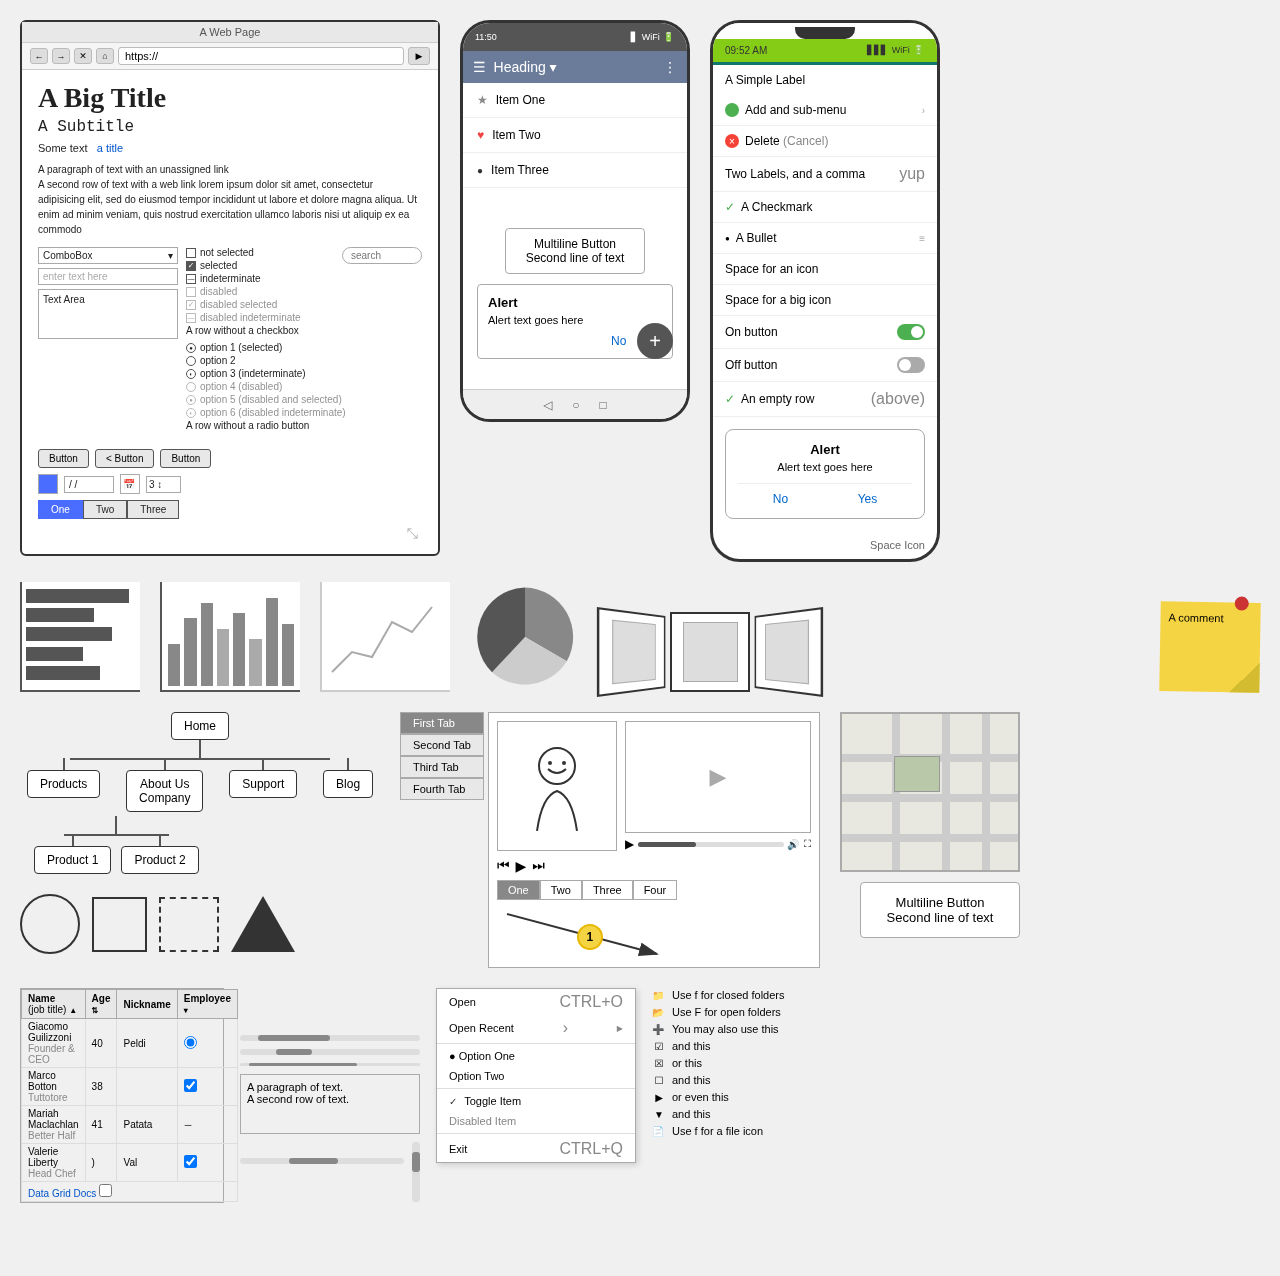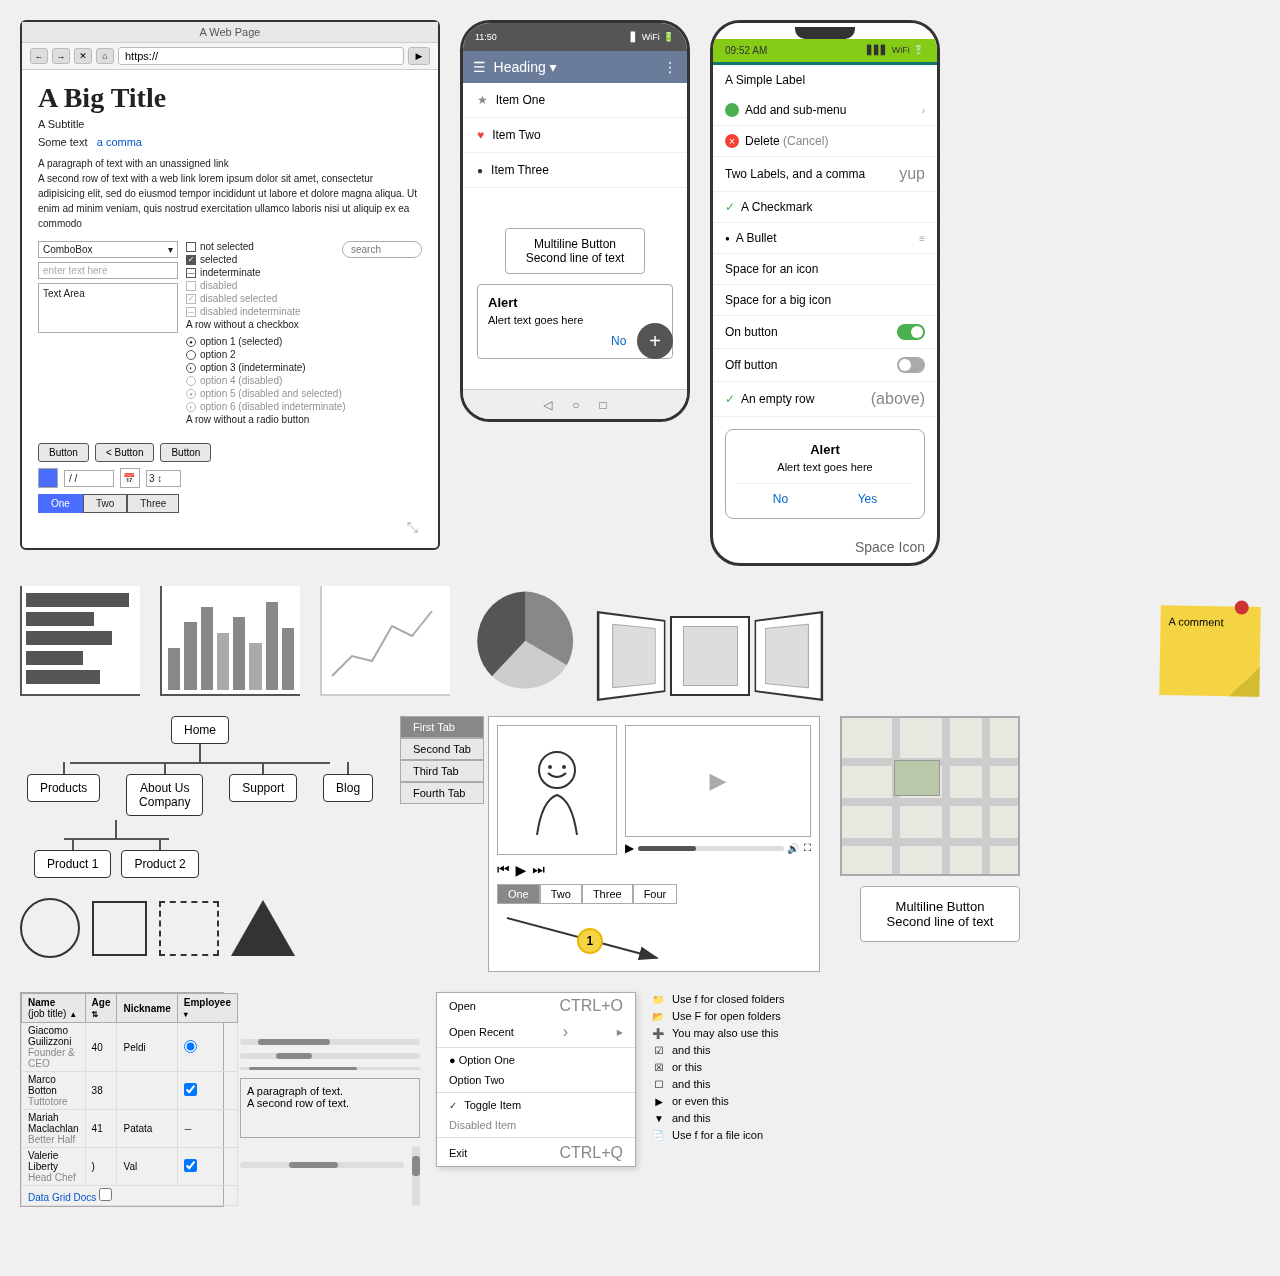--- a/index.html
+++ b/index.html
@@ -71,22 +71,22 @@
       font-size: 11px;
       color: #222;
     }
     .web-big-title {
       font-size: 28px;
       font-weight: bold;
       font-family: 'Times New Roman', serif;
       margin-bottom: 4px;
     }
     .web-subtitle {
-      font-size: 11px;
-      font-family: Liberation Sans, sans-serif;
+      font-size: 16px;
+      font-family: Liberation Mono, monospace;
       margin-bottom: 6px;
     }
     .web-some-text {
       font-size: 11px;
       margin-bottom: 8px;
     }
     .web-link { color: #0055cc; text-decoration: none; }
     .web-paragraph {
       font-size: 10px;
       line-height: 1.5;
@@ -675,21 +675,21 @@
         <button class="nav-btn">✕</button>
         <button class="nav-btn">⌂</button>
         <input class="url-bar" type="text" value="https://" style="">
         <button class="go-btn">▶</button>
       </div>
       <div class="web-content">
         <div class="web-big-title">A Big Title</div>
         <div class="web-subtitle">A Subtitle</div>
         <div class="web-some-text">
           <span>Some text</span>
-          &nbsp;&nbsp;<a href="#" class="web-link">a comma</a>
+          &nbsp;&nbsp;<a href="#" class="web-link">a title</a>
         </div>
         <div class="web-paragraph">
           <span>A paragraph of text with an unassigned link</span><br>
           <span>A second row of text with a web link lorem ipsum dolor sit amet, consectetur adipisicing elit, sed do eiusmod tempor incididunt ut labore et dolore magna aliqua. Ut enim ad minim veniam, quis nostrud exercitation ullamco laboris nisi ut aliquip ex ea commodo</span>
         </div>
 
         <div class="web-controls-row">
           <div class="web-left-controls">
             <div class="combobox">
               <span>ComboBox</span>
@@ -888,21 +888,21 @@
       </div>
       <div class="ios-alert-container">
         <div class="ios-alert-title">Alert</div>
         <div class="ios-alert-body">Alert text goes here</div>
         <div class="ios-alert-buttons">
           <span class="ios-alert-btn">No</span>
           <span class="ios-alert-btn">Yes</span>
         </div>
       </div>
 
-      <div style="padding:8px 12px;font-size:14px;color:#666;text-align:right;">Space Icon</div>
+      <div style="padding:8px 12px;font-size:11px;color:#666;text-align:right;">Space Icon</div>
     </div>
 
   </div>
 
   <div style="display:flex; gap:20px; align-items:flex-end; margin-bottom:20px;">
 
     <div class="hbar-chart">
       <div class="hbar" style="width:90%;"></div>
       <div class="hbar" style="width:60%;"></div>
       <div class="hbar" style="width:75%;"></div>

